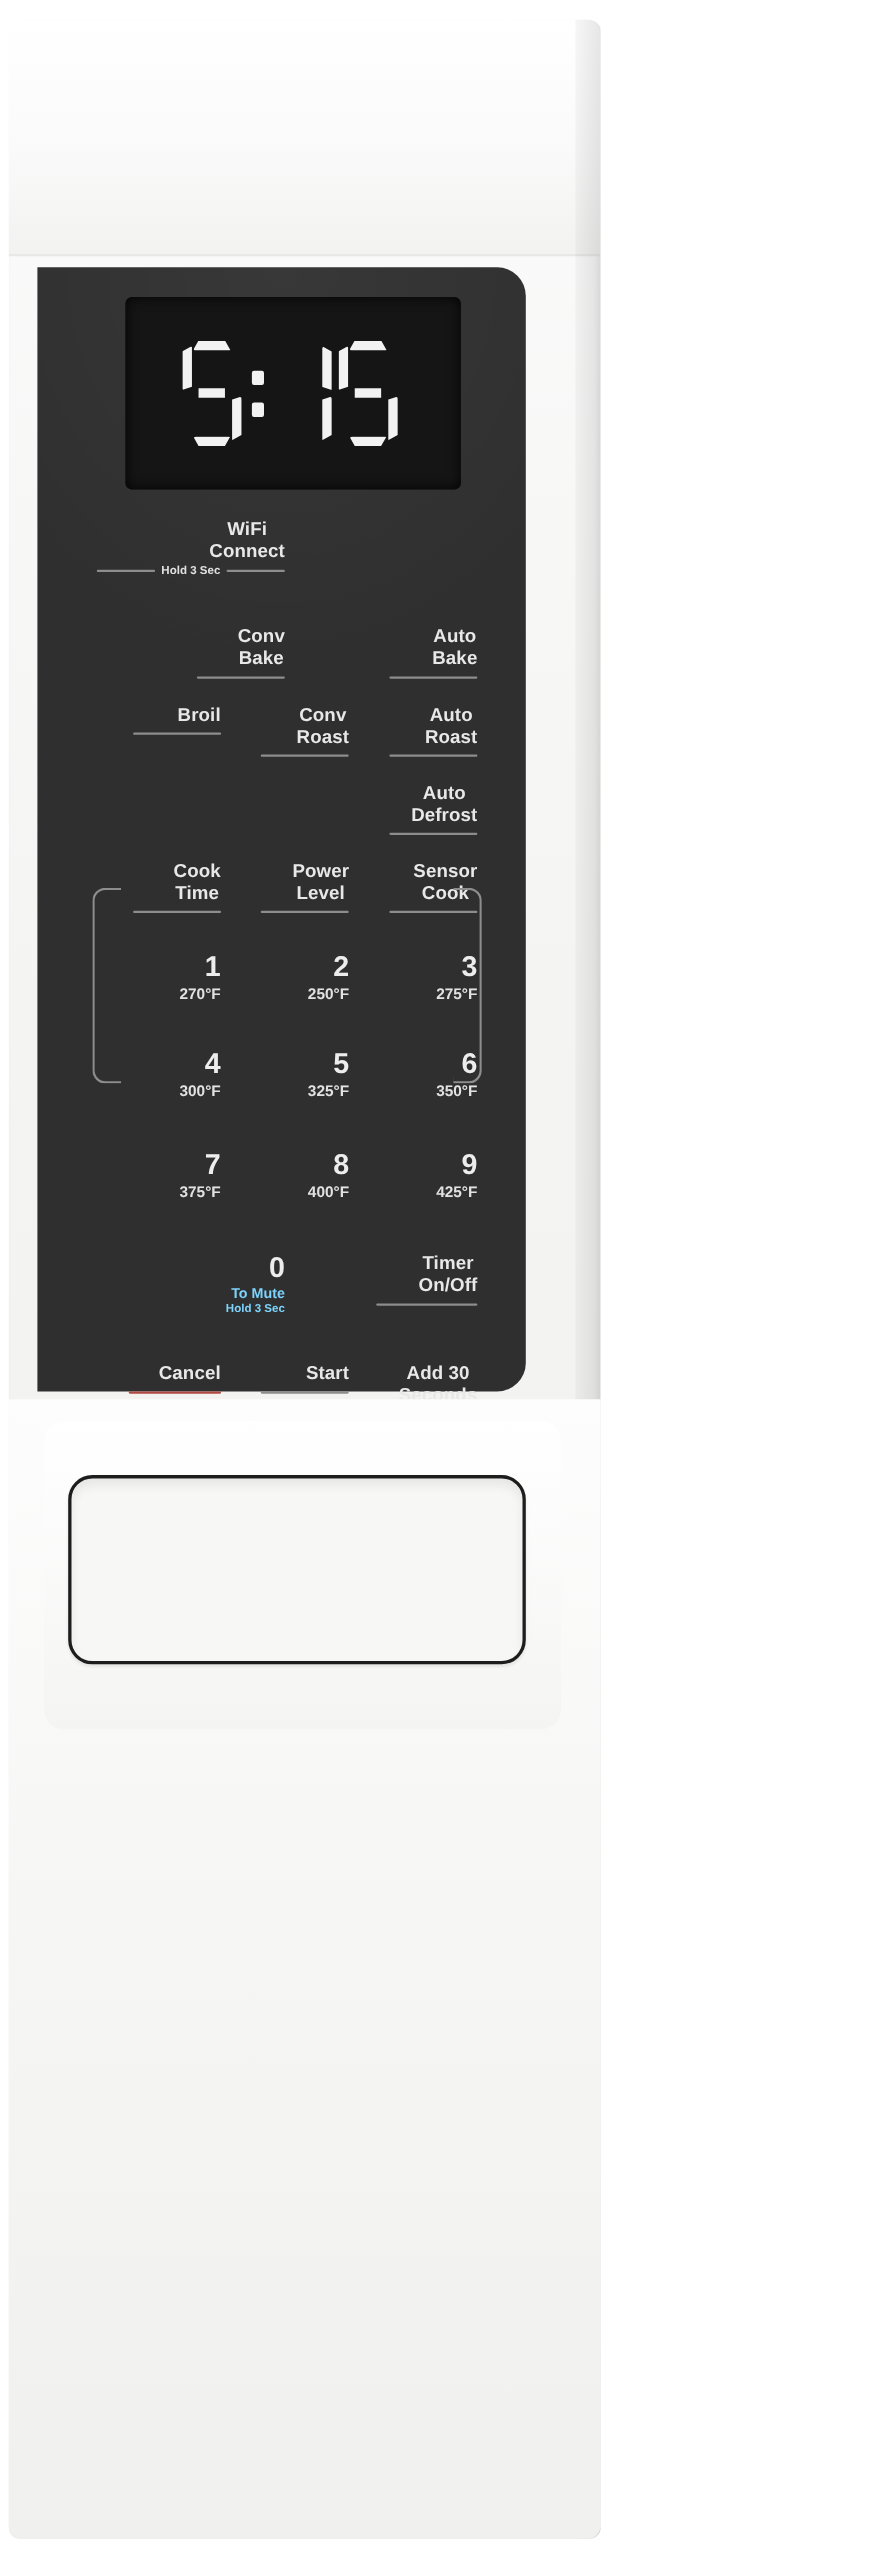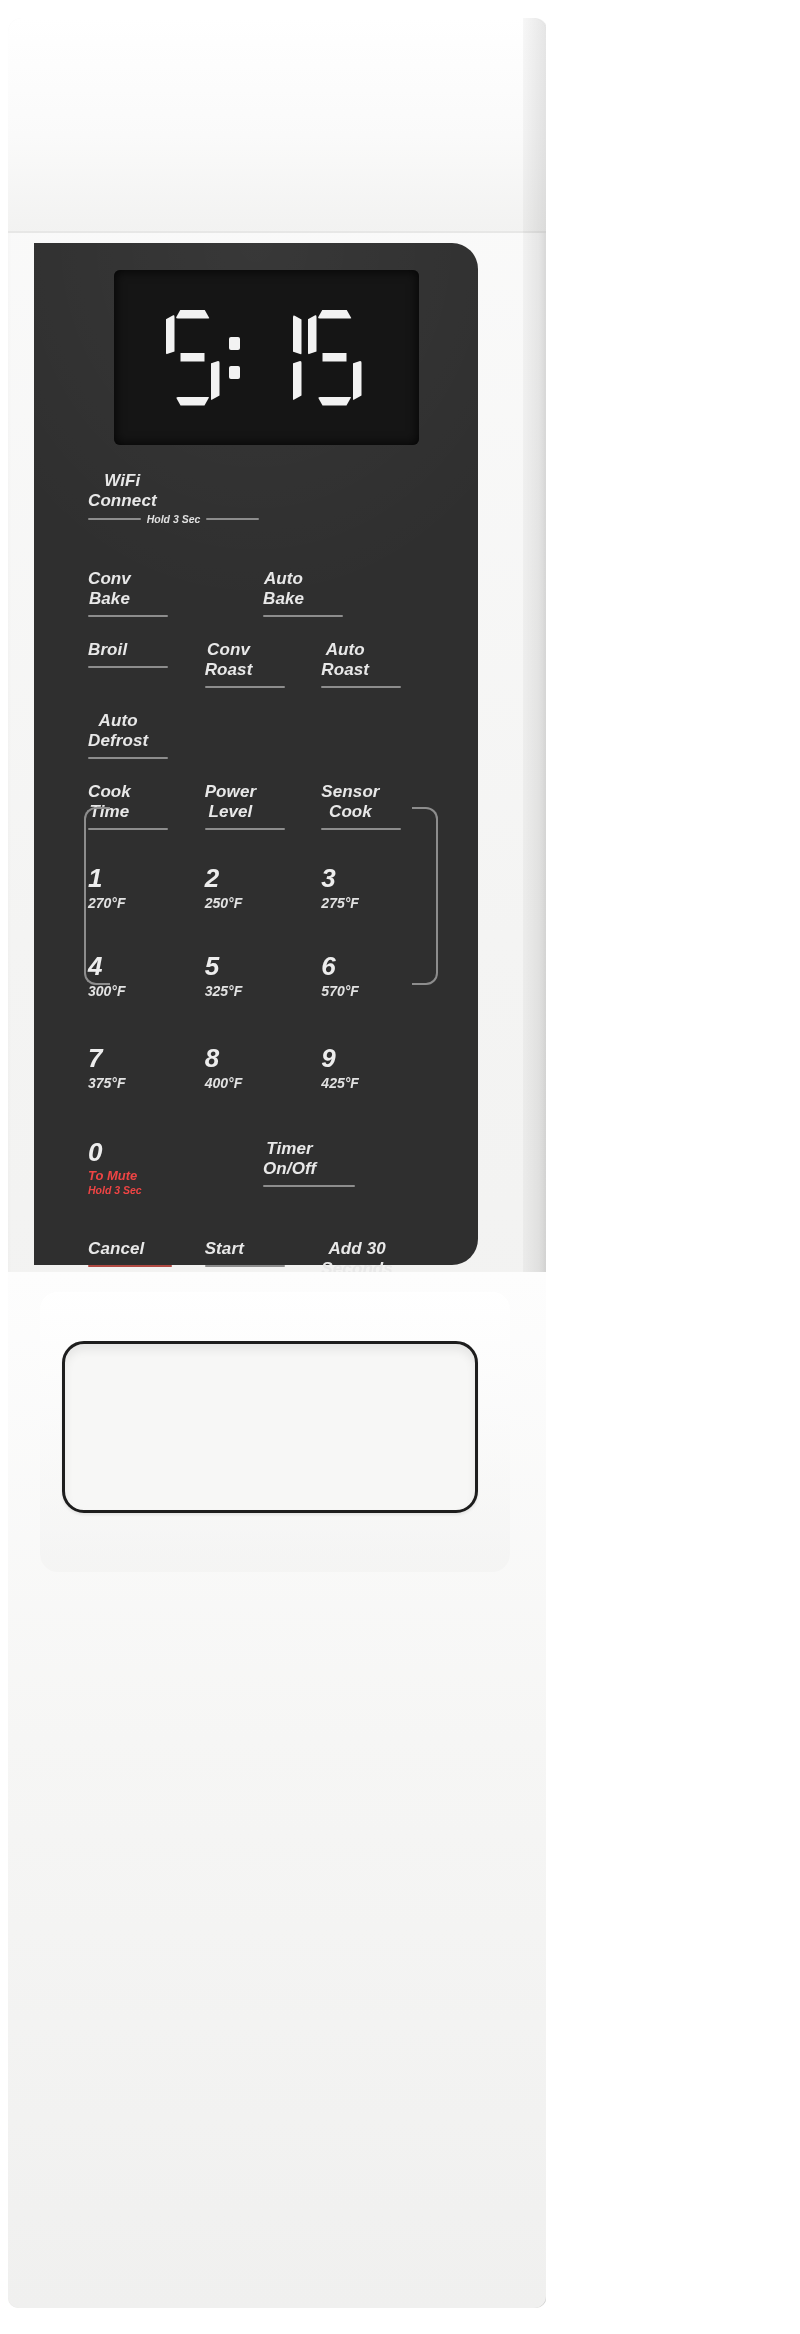--- a/index.html
+++ b/index.html
@@ -149,27 +149,26 @@
   }
 
   .key-row { display: flex; width: 100%; }
 
   .key {
     position: relative;
     flex: 1 1 0;
     min-width: 0;
     display: flex;
     flex-direction: column;
-    align-items: flex-start;
+    align-items: flex-end;
     justify-content: flex-start;
     color: #e6e6e6;
     text-align: center;
     padding: 6px 2px 0 2px;
     cursor: pointer;
-    font-style: italic;
   }
 
   .key .main {
     font-size: 17px;
     font-weight: 600;
     line-height: 1.18;
     letter-spacing: 0.1px;
     white-space: pre-line;
     color: #e8e8e8;
   }
@@ -186,21 +185,21 @@
     font-weight: 700;
     line-height: 1.25;
     color: #e2e2e2;
     margin-top: 4px;
   }
 
   .key .tiny {
     font-size: 10.5px;
     font-weight: 700;
     line-height: 1.2;
-    color: #ef4444;
+    color: #7dd3fc;
   }
 
   
   .underline {
     width: 80px;
     height: 2px;
     background: #8d8d8d;
     margin-top: 6px;
     border-radius: 1px;
   }
@@ -434,21 +433,21 @@
         <div class="key">
           <span class="num">4</span>
           <span class="sub">300°F</span>
         </div>
         <div class="key">
           <span class="num">5</span>
           <span class="sub">325°F</span>
         </div>
         <div class="key">
           <span class="num">6</span>
-          <span class="sub">570°F</span>
+          <span class="sub">350°F</span>
         </div>
       </div>
 
       <div class="key-row" style="height:88px; margin-top:4px;">
         <div class="key">
           <span class="num">7</span>
           <span class="sub">375°F</span>
         </div>
         <div class="key">
           <span class="num">8</span>

